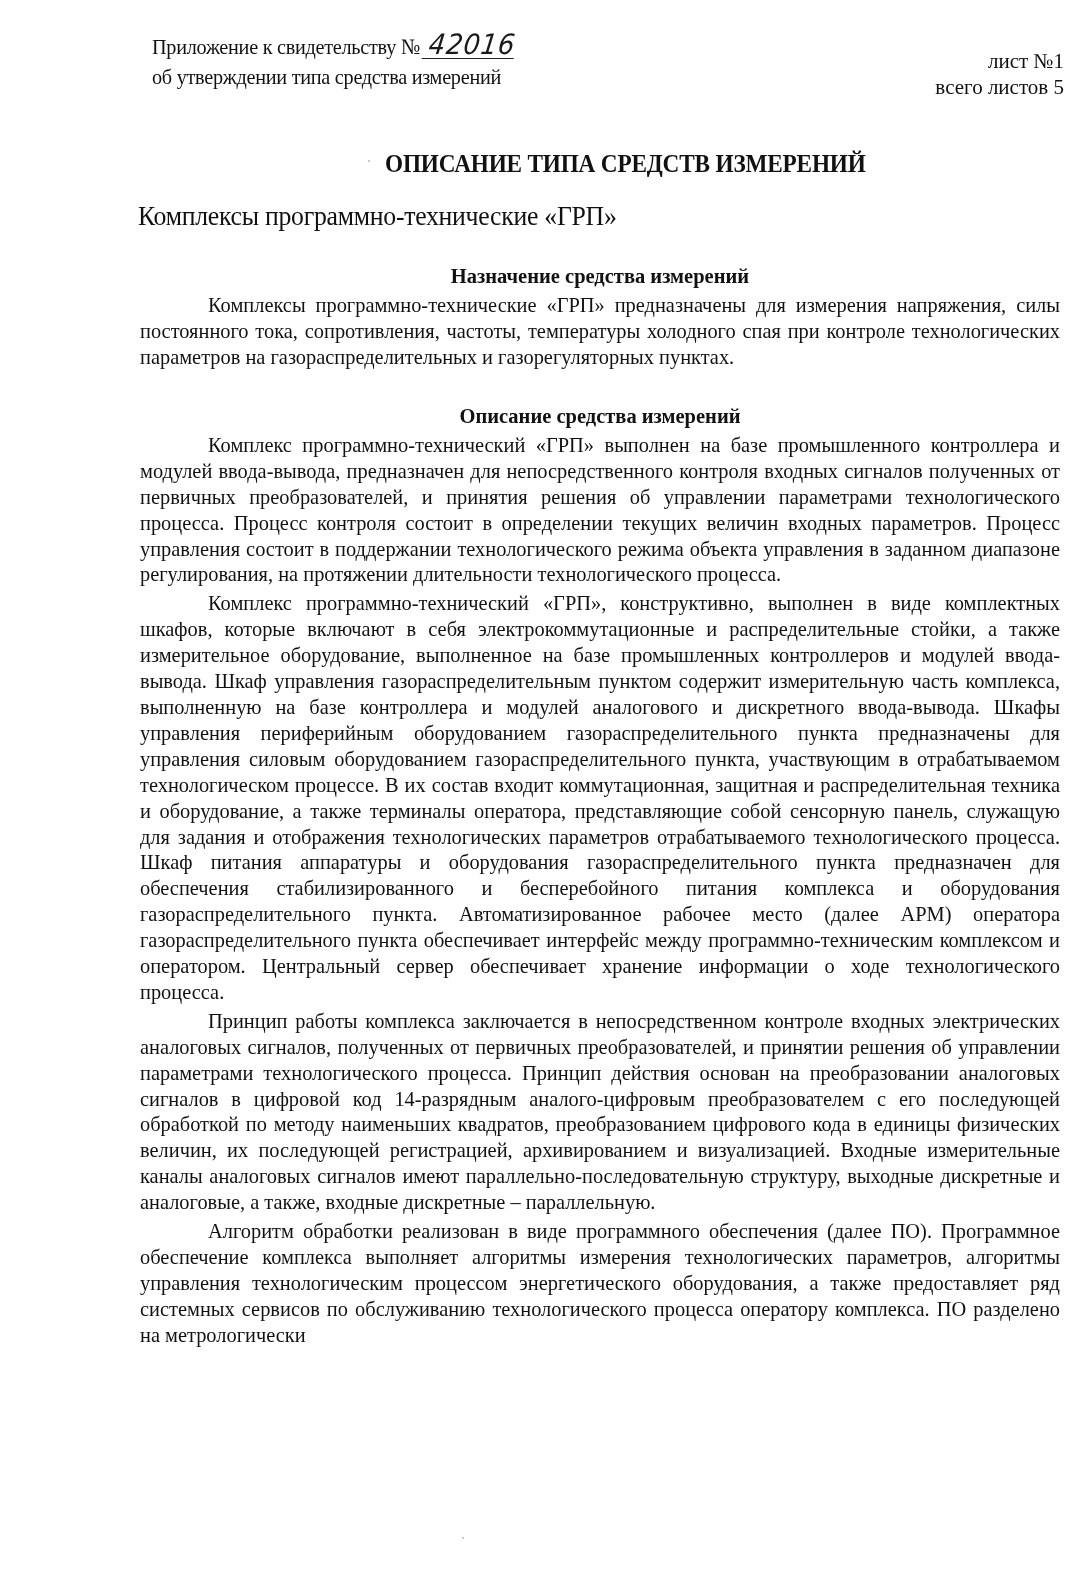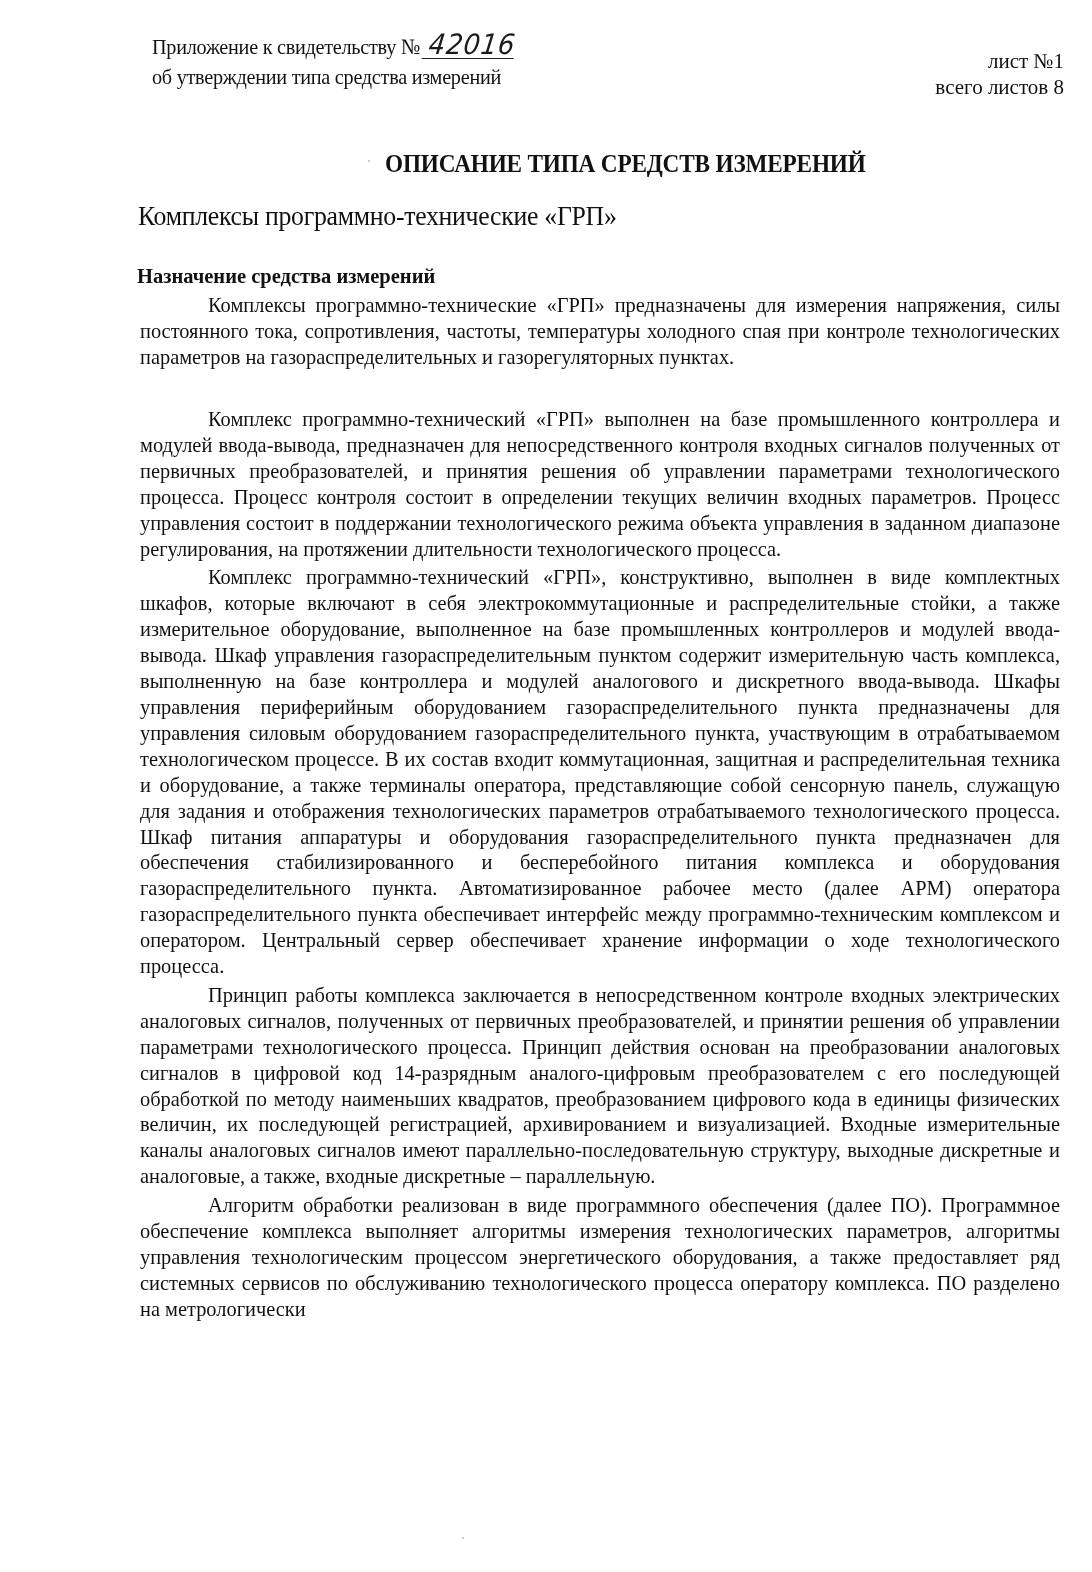--- a/index.html
+++ b/index.html
@@ -92,20 +92,21 @@
       position: absolute;
       left: 137px;
       width: 926px;
       font-size: 20.4px;
       line-height: 25.9px;
     }
     .section-heading {
       font-weight: bold;
       display: block;
       font-size: 20.5px;
+      text-align: center;
     }
     .para {
       margin: 3px;
       text-align: justify;
       text-indent: 68px;
       hyphens: manual;
     }
     .sec-1 { top: 264px; }
     .sec-2 { top: 404px; }
 
@@ -123,32 +124,33 @@
 
   <div class="hdr-left">
     <span class="line">
       <span>Приложение к свидетельству №</span><span class="cert-no">42016</span>
     </span>
     <span class="line">об утверждении типа средства измерений</span>
   </div>
 
   <div class="hdr-right">
     <span class="line">лист №1</span>
-    <span class="line">всего листов 8</span>
+    <span class="line">всего листов 5</span>
   </div>
 
   <div class="doc-title">ОПИСАНИЕ ТИПА СРЕДСТВ ИЗМЕРЕНИЙ</div>
   <div class="doc-subtitle">Комплексы программно-технические «ГРП»</div>
 
   <div class="body sec-1">
     <span class="section-heading">Назначение средства измерений</span>
     <p class="para">Комплексы программно-технические «ГРП» предназначены для измерения напряжения, силы постоянного тока, сопротивления, частоты, температуры холодного спая при контроле технологических параметров на газораспределительных и газорегуляторных пунктах.</p>
   </div>
 
   <div class="body sec-2">
+    <span class="section-heading">Описание средства измерений</span>
     <p class="para">Комплекс программно-технический «ГРП» выполнен на базе промышленного контроллера и модулей ввода-вывода, предназначен для непосредственного контроля входных сигналов полученных от первичных преобразователей, и принятия решения об управлении параметрами технологического процесса. Процесс контроля состоит в определении текущих величин входных параметров. Процесс управления состоит в поддержании технологического режима объекта управления в заданном диапазоне регулирования, на протяжении длительности технологического процесса.</p>
     <p class="para">Комплекс программно-технический «ГРП», конструктивно, выполнен в виде комплектных шкафов, которые включают в себя электрокоммутационные и распределительные стойки, а также измерительное оборудование, выполненное на базе промышленных контроллеров и модулей ввода-вывода. Шкаф управления газораспределительным пунктом содержит измерительную часть комплекса, выполненную на базе контроллера и модулей аналогового и дискретного ввода-вывода. Шкафы управления периферийным оборудованием газораспределительного пункта предназначены для управления силовым оборудованием газораспределительного пункта, участвующим в отрабатываемом технологическом процессе. В их состав входит коммутационная, защитная и распределительная техника и оборудование, а также терминалы оператора, представляющие собой сенсорную панель, служащую для задания и отображения технологических параметров отрабатываемого технологического процесса. Шкаф питания аппаратуры и оборудования газораспределительного пункта предназначен для обеспечения стабилизированного и бесперебойного питания комплекса и оборудования газораспределительного пункта. Автоматизированное рабочее место (далее АРМ) оператора газораспределительного пункта обеспечивает интерфейс между программно-техническим комплексом и оператором. Центральный сервер обеспечивает хранение информации о ходе технологического процесса.</p>
     <p class="para">Принцип работы комплекса заключается в непосредственном контроле входных электрических аналоговых сигналов, полученных от первичных преобразователей, и принятии решения об управлении параметрами технологического процесса. Принцип действия основан на преобразовании аналоговых сигналов в цифровой код 14-разрядным аналого-цифровым преобразователем с его последующей обработкой по методу наименьших квадратов, преобразованием цифрового кода в единицы физических величин, их последующей регистрацией, архивированием и визуализацией. Входные измерительные каналы аналоговых сигналов имеют параллельно-последовательную структуру, выходные дискретные и аналоговые, а также, входные дискретные – параллельную.</p>
     <p class="para">Алгоритм обработки реализован в виде программного обеспечения (далее ПО). Программное обеспечение комплекса выполняет алгоритмы измерения технологических параметров, алгоритмы управления технологическим процессом энергетического оборудования, а также предоставляет ряд системных сервисов по обслуживанию технологического процесса оператору комплекса. ПО разделено на метрологически</p>
   </div>
 
   <div class="speck" style="left:368px;top:160px;"></div>
   <div class="speck" style="left:1046px;top:303px;"></div>
   <div class="speck" style="left:462px;top:1537px;"></div>
 </div>

